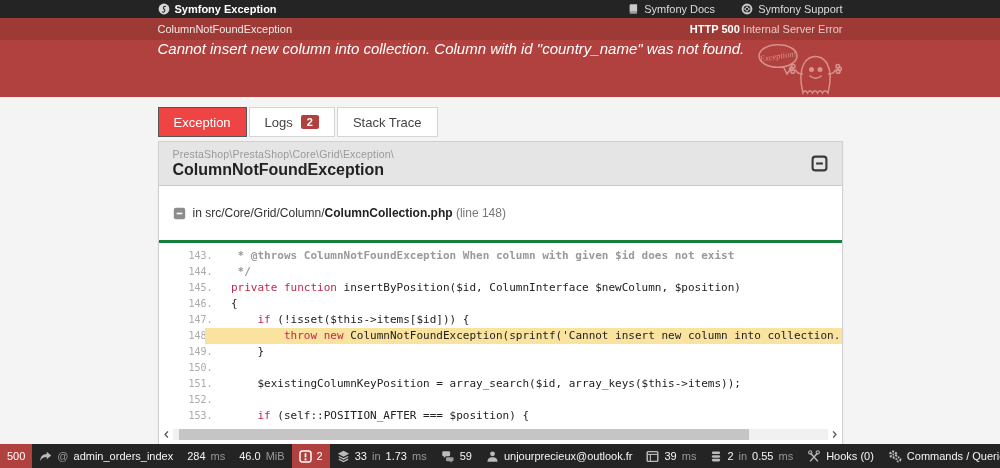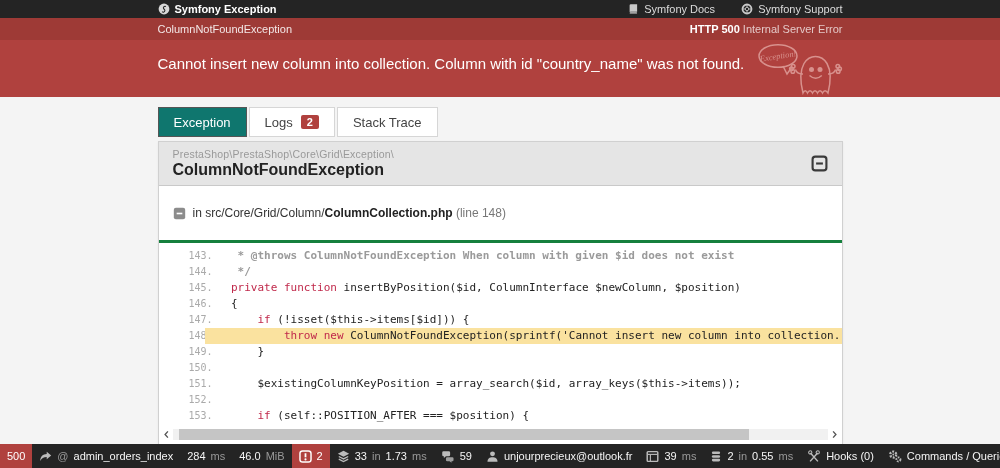--- a/index.html
+++ b/index.html
@@ -18,30 +18,30 @@
 
   
   .statusbar { background:#9e3a36; height:22px; font-size:11px; color:rgba(255,255,255,.88); }
   .statusbar .container { display:flex; align-items:center; height:22px; }
   .statusbar .sb-left { flex:1; }
   .statusbar b { color:#fff; }
   .statusbar .sb-dim { color:rgba(255,255,255,.72); }
 
   
   .banner { background:#b0413e; height:57px; position:relative; }
-  .banner .container { padding-top:15px; }
+  .banner .container { padding-top:0;font-style:italic; }
   .banner-msg { color:#fff; font-size:15px; }
   .ghost-wrap { position:absolute; right:148px; top:3px; }
 
   
   .main { height:371px; overflow:hidden; padding-top:10px; }
   .tabs { display:flex; gap:2px; margin-bottom:4px; }
   .tab { background:#fff; border:1px solid #d6d6d6; color:#444; font-size:13px;
          height:30px; display:flex; align-items:center; padding:0 15px; gap:8px; cursor:pointer; }
-  .tab.active { background:#0f766e; border-color:#555; color:#fff; }
+  .tab.active { background:#ef4444; border-color:#555; color:#fff; }
   .tab-badge { background:#b0413e; color:#fff; font-size:11px; font-weight:bold;
                padding:1px 6px; border-radius:2px; }
 
   .panel { background:#fff; border:1px solid #d0d0d0; box-shadow:0 1px 2px rgba(0,0,0,.06); }
   .panel-head { background:#e5e5e5; padding:6px 14px; display:flex; align-items:center; border-bottom:1px solid #c9c9c9; }
   .panel-head .ph-text { flex:1; }
   .ns { font-size:10.5px; color:#999; font-weight:normal; letter-spacing:.2px; }
   .cls { font-size:16px; font-weight:bold; color:#222; margin-top:1px; }
   .collapse { cursor:pointer; display:inline-flex; }
 

